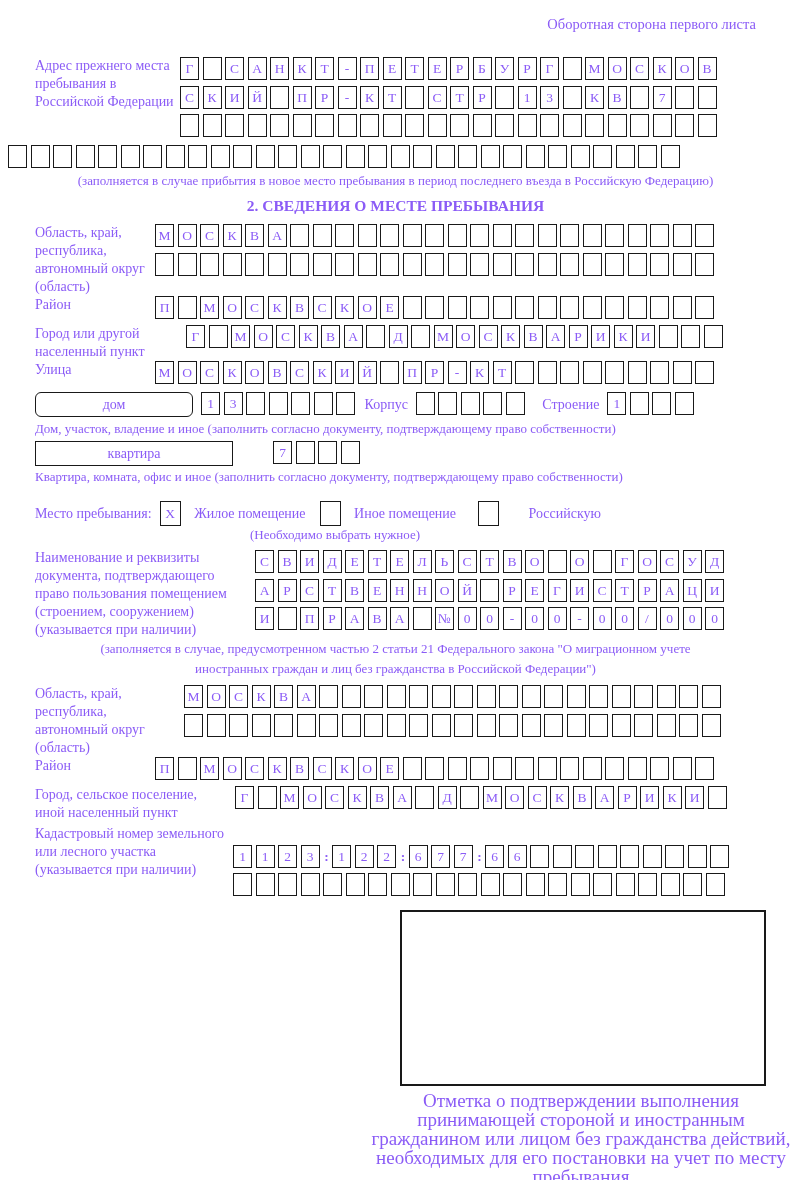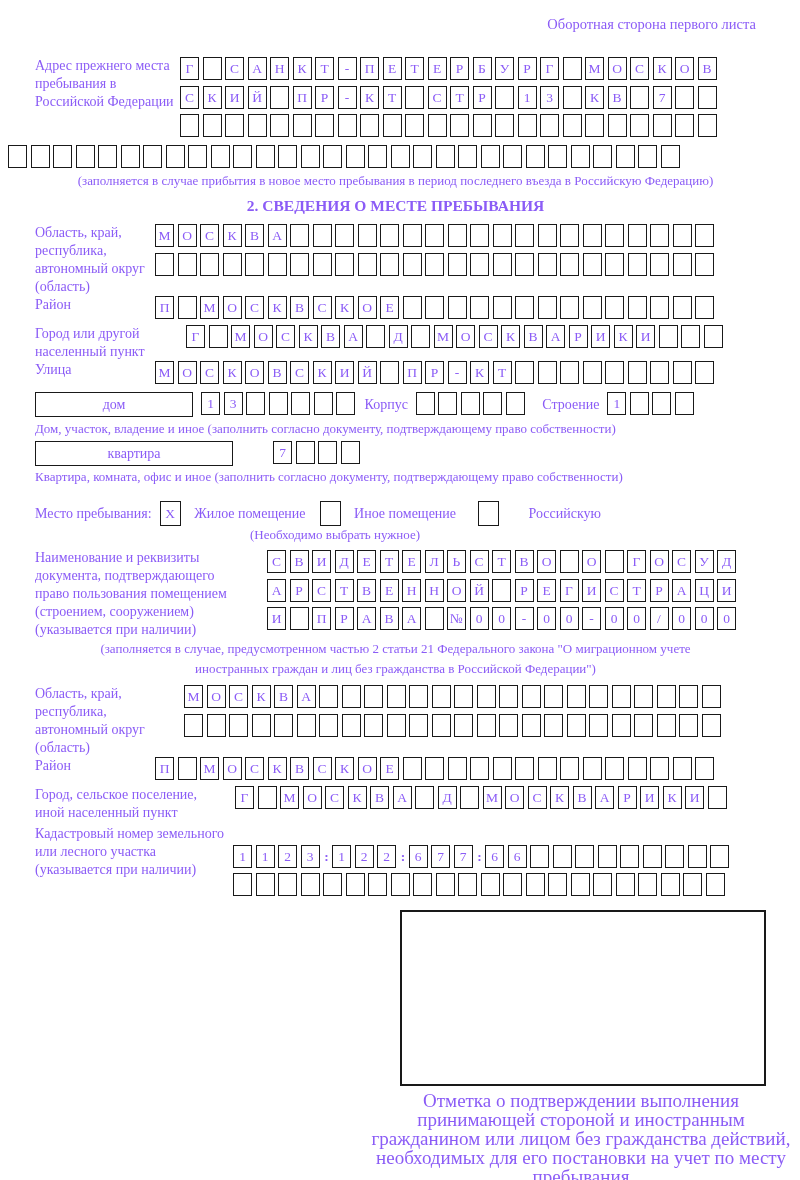--- a/index.html
+++ b/index.html
@@ -26,21 +26,21 @@
   .caption{font-size:13px;line-height:16px;margin-bottom:4px;}
   .center{text-align:center;}
   .fullrow{margin-left:-27px;margin-top:1px;}
   .sec-title{font-size:15.5px;font-weight:700;text-align:center;margin:8px 0 9px 0;}
   .sub-title{font-size:14.5px;font-weight:700;text-align:center;margin:10px 0 8px 0;}
   .note{font-size:13px;line-height:20px;text-align:center;width:620px;margin:0 auto 6px auto;}
   .fieldbox{
     border:1.7px solid #191919;height:23px;line-height:23px;text-align:center;
     font-size:14px;flex:0 0 auto;box-sizing:content-box;background:#fff;
   }
-  .housebox{width:156px;margin-right:8px;}
+  .housebox{width:156px;margin-right:8px;border-radius:6px;}
   .aptbox{width:196px;margin-right:8px;}
   .inline-label{font-size:14px;line-height:25px;flex:0 0 auto;}
   .ml6{margin-left:6px}.ml10{margin-left:10px}.ml14{margin-left:14px}.mr8{margin-right:8px}
   .block-gap{margin-bottom:2px;}
   .doc-rows{padding-top:1px;}
   .cad-col{margin-top:20px;}
   .stamp-box{width:362px;height:172px;border:2px solid #191919;margin-left:365px;margin-top:8px;background:#fff;}
   .stamp-caption{width:420px;margin-left:336px;text-align:center;font-size:19px;line-height:19px;margin-top:5px;}
   .stayrow{margin-top:16px;margin-bottom:1px;}
 </style>
@@ -107,21 +107,21 @@
     <div class="inline-label mr8">Место пребывания:</div>
     <div class="cellrow single"><span class="cell">X</span></div>
     <div class="inline-label ml10">Жилое помещение</div>
     <div class="cellrow single ml14"><span class="cell"></span></div>
     <div class="inline-label ml10">Иное помещение</div>
     <div class="cellrow single" style="margin-left:22px"><span class="cell"></span></div>
     <div class="inline-label" style="margin-left:26px">Российскую</div>
   </div>
   <div class="caption" style="text-align:center;width:600px;">(Необходимо выбрать нужное)</div>
 
-  <div class="flexrow" style="margin-top:6px;gap:12px;">
+  <div class="flexrow" style="margin-top:6px;">
     <div class="label w220">Наименование и реквизиты документа, подтверждающего право пользования помещением (строением, сооружением) (указывается при наличии)</div>
     <div class="doc-rows">
       <div class="cellrow"><span class="cell">С</span><span class="cell">В</span><span class="cell">И</span><span class="cell">Д</span><span class="cell">Е</span><span class="cell">Т</span><span class="cell">Е</span><span class="cell">Л</span><span class="cell">Ь</span><span class="cell">С</span><span class="cell">Т</span><span class="cell">В</span><span class="cell">О</span><span class="cell"></span><span class="cell">О</span><span class="cell"></span><span class="cell">Г</span><span class="cell">О</span><span class="cell">С</span><span class="cell">У</span><span class="cell">Д</span></div>
       <div class="cellrow"><span class="cell">А</span><span class="cell">Р</span><span class="cell">С</span><span class="cell">Т</span><span class="cell">В</span><span class="cell">Е</span><span class="cell">Н</span><span class="cell">Н</span><span class="cell">О</span><span class="cell">Й</span><span class="cell"></span><span class="cell">Р</span><span class="cell">Е</span><span class="cell">Г</span><span class="cell">И</span><span class="cell">С</span><span class="cell">Т</span><span class="cell">Р</span><span class="cell">А</span><span class="cell">Ц</span><span class="cell">И</span></div>
       <div class="cellrow"><span class="cell">И</span><span class="cell"></span><span class="cell">П</span><span class="cell">Р</span><span class="cell">А</span><span class="cell">В</span><span class="cell">А</span><span class="cell"></span><span class="cell">№</span><span class="cell">0</span><span class="cell">0</span><span class="cell">-</span><span class="cell">0</span><span class="cell">0</span><span class="cell">-</span><span class="cell">0</span><span class="cell">0</span><span class="cell">/</span><span class="cell">0</span><span class="cell">0</span><span class="cell">0</span></div>
     </div>
   </div>
 
   <div class="note">(заполняется в случае, предусмотренном частью 2 статьи 21 Федерального закона "О миграционном учете иностранных граждан и лиц без гражданства в Российской Федерации")</div>
 

